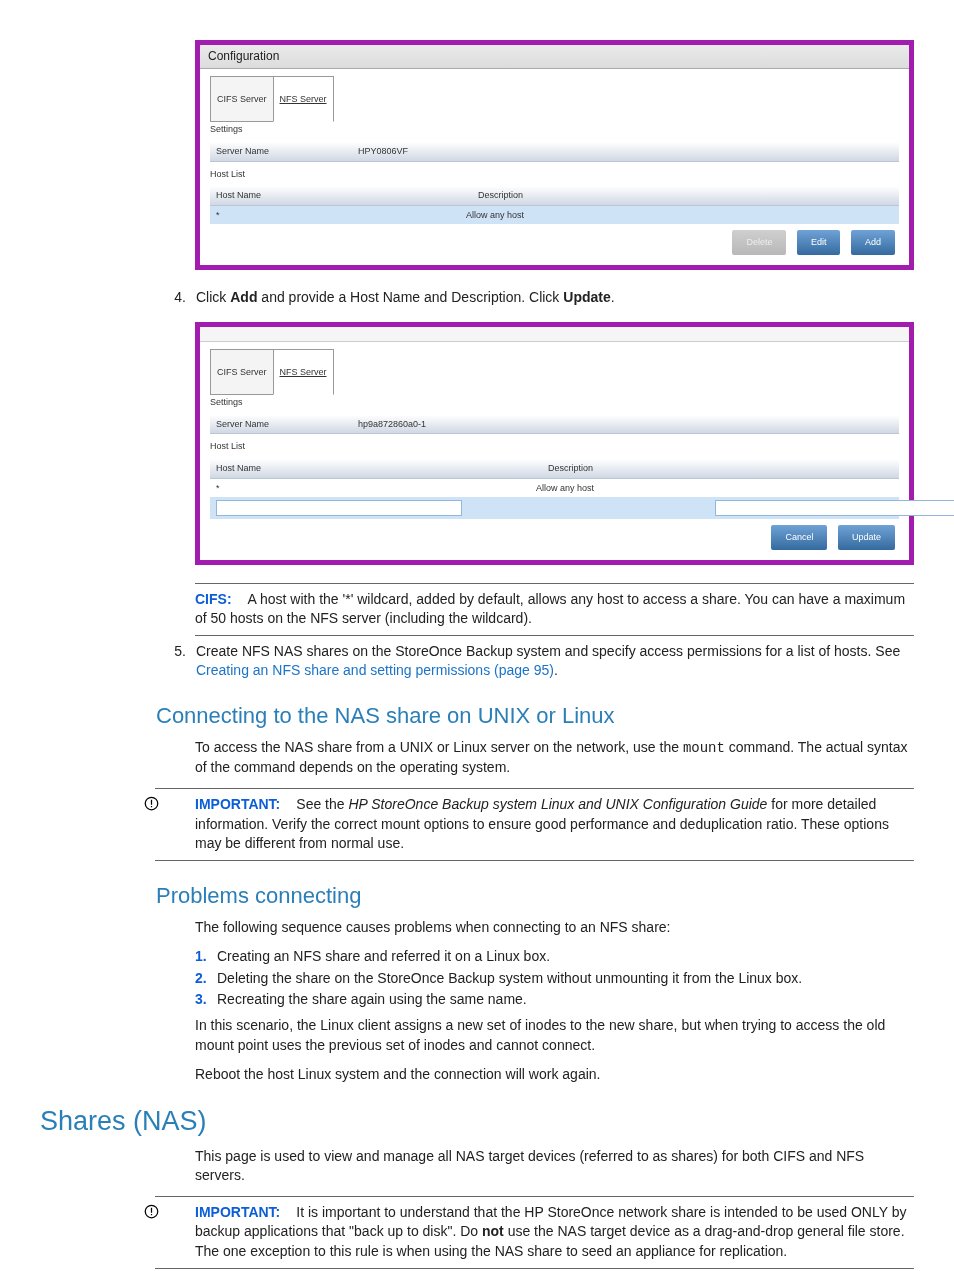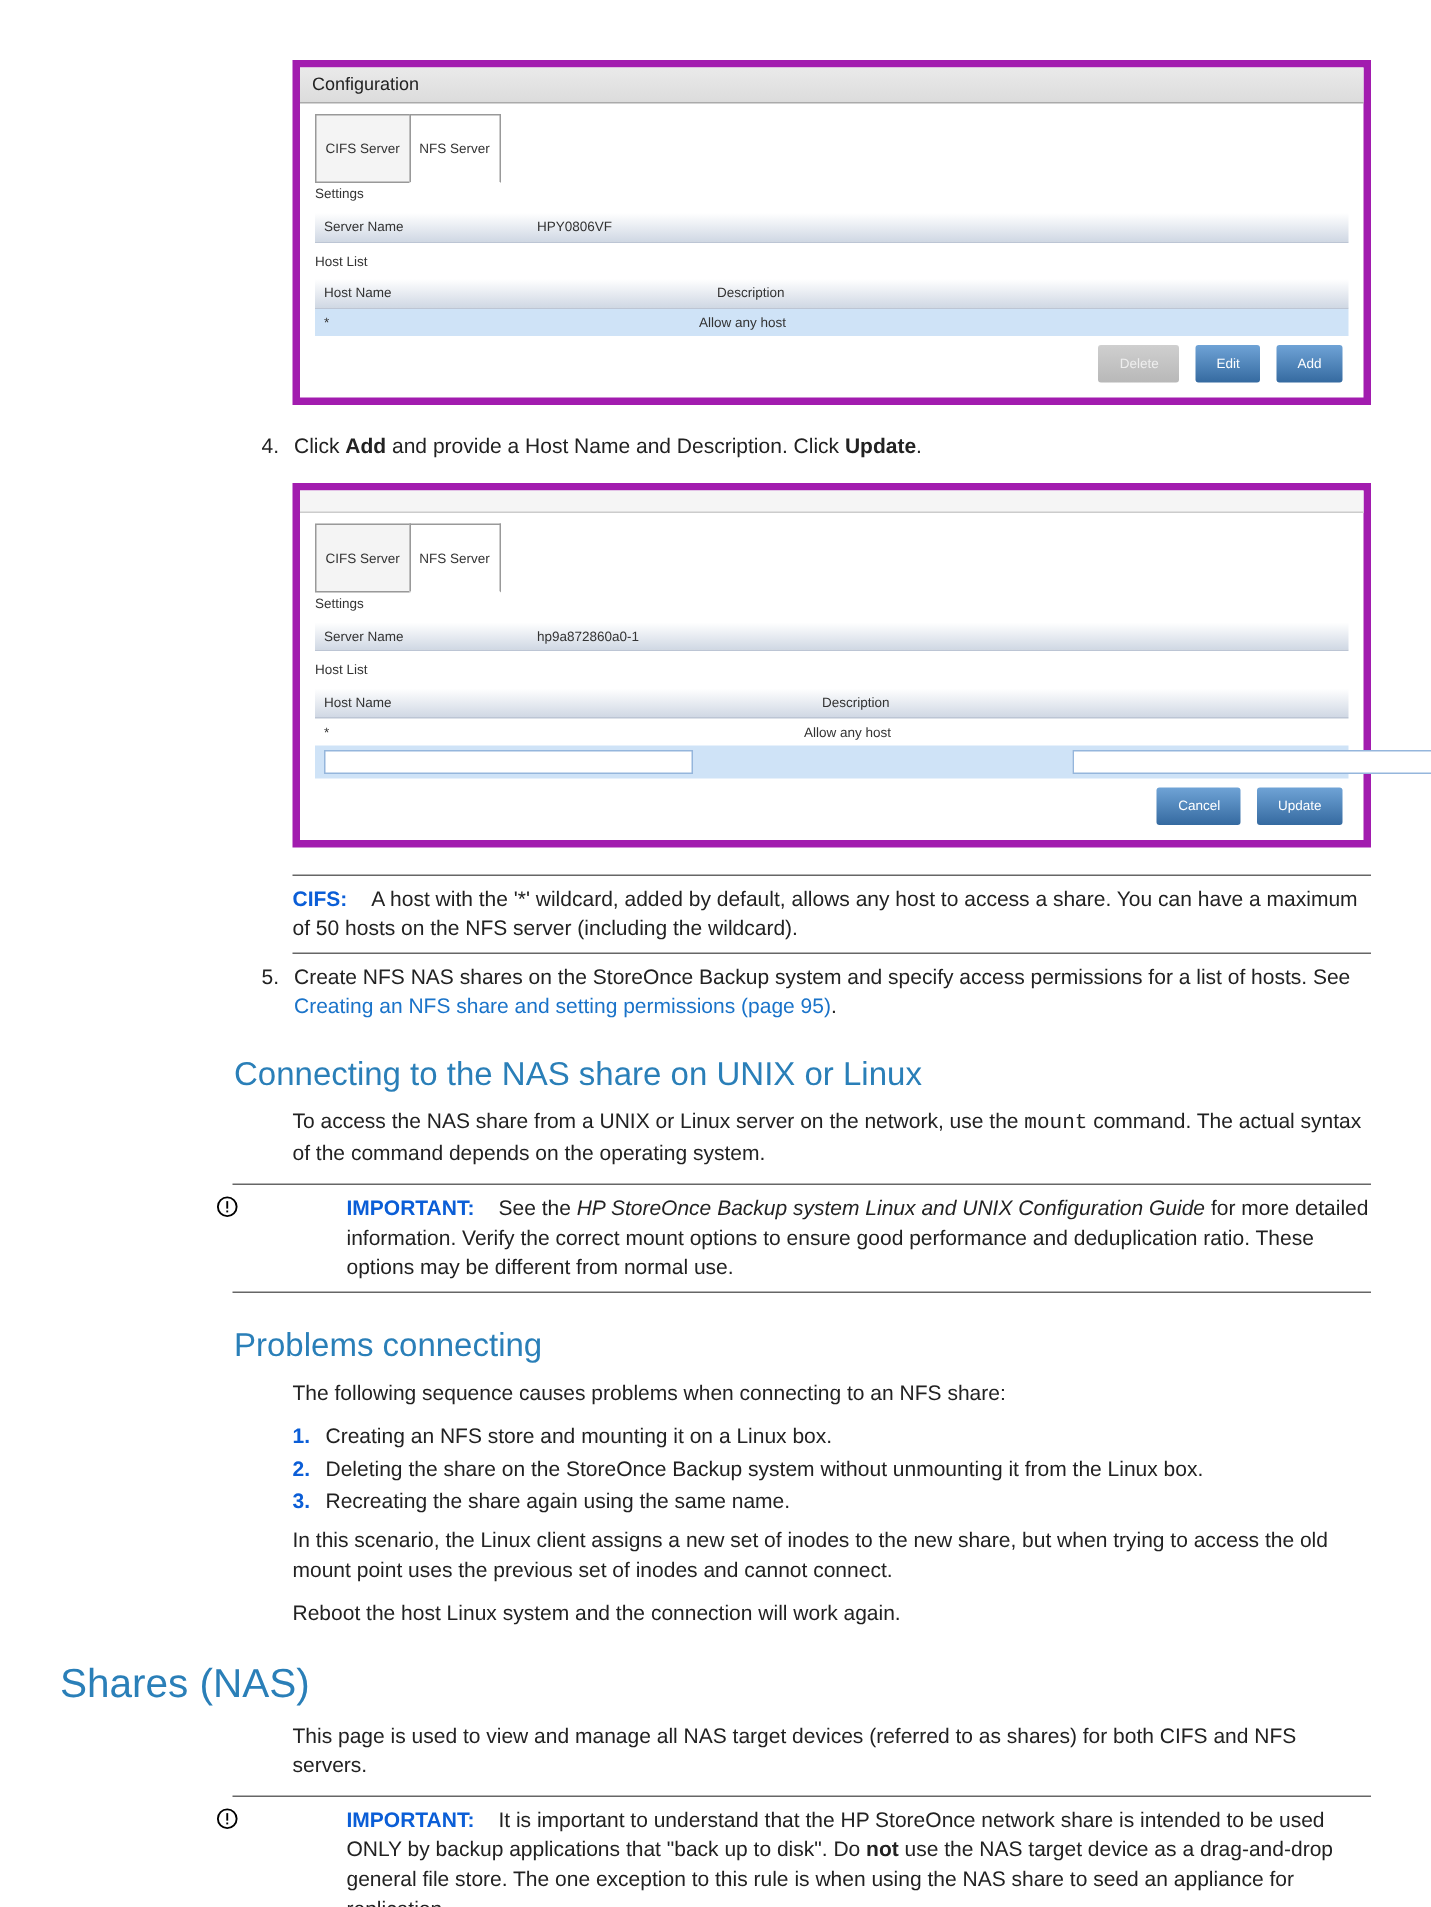--- a/index.html
+++ b/index.html
@@ -27,21 +27,21 @@
   .ss-tab {
     display:inline-block;
     border:1px solid #999;
     background:#f4f4f4;
     padding:16px 6px;
     font-size:9px;
     margin-right:-1px;
     position:relative;
     top:1px;
   }
-  .ss-tab.active { background:#fff; border-bottom-color:#fff; }
+  .ss-tab.active { background:#fff; border-bottom-color:#fff;text-decoration:underline; }
   .ss-label { margin:2px 0 6px 0; }
   .grad-row {
     background: linear-gradient(#fff,#d0d8e4);
     border-bottom:1px solid #bcc5d4;
     padding:3px 6px;
     display:flex;
     gap:12px;
   }
   .grad-row .c1 { flex:0 0 130px; }
   .grad-row .c2 { flex:1; }
@@ -71,21 +71,21 @@
   .hr { border-top:1px solid #666; margin:6px 0 6px 155px;}
   .hr-full { border-top:1px solid #666; margin:6px 0;}
   .note-block { margin-left:155px; }
   .note-lbl, .imp-lbl { color:#0b5ed7; font-weight:bold; margin-right:16px;}
   h2.sect { color:#2a7fb8; font-weight:normal; font-size:22px; margin:20px 0 6px 116px;}
   h1.sect { color:#2a7fb8; font-weight:normal; font-size:27px; margin:18px 0 6px 0;}
   .para { margin:6px 0 10px 155px;}
   .link { color:#1a73c9; }
   .mono { font-family: "Courier New", monospace; }
   .italic { font-style: italic;}
-  .imp-row { display:flex; align-items:flex-start; margin:6px 0 6px 0;gap:36px;}
+  .imp-row { display:flex; align-items:flex-start; margin:6px 0 6px 0;}
   .imp-icon { width:155px; display:flex; align-items:flex-start; justify-content:flex-start; padding-left:104px; box-sizing:border-box; padding-top:1px;}
   .imp-icon svg { width:15px; height:15px;}
   .imp-body { flex:1;}
   .footer { text-align:right; font-size:12px; margin-top:40px; color:#333;}
 </style>
 </head>
 <body>
 
 <div class="screenshot">
   <div class="ss-titlebar">Configuration</div>
@@ -182,21 +182,21 @@
   <div class="imp-body"><span class="imp-lbl">IMPORTANT:</span><span>See the </span><span class="italic">HP StoreOnce Backup system Linux and UNIX Configuration Guide</span><span> for more detailed information. Verify the correct mount options to ensure good performance and deduplication ratio. These options may be different from normal use.</span></div>
 </div>
 <div class="hr-full" style="margin-left:115px"></div>
 
 <h2 class="sect">Problems connecting</h2>
 <div class="para">The following sequence causes problems when connecting to an NFS share:</div>
 <div style="margin-left:155px">
 <ol class="inner">
   <li>
         <div class="inum">1.</div>
-        <div>Creating an NFS store and mounting it on a Linux box.</div>
+        <div>Creating an NFS share and referred it on a Linux box.</div>
       </li>
   <li>
         <div class="inum">2.</div>
         <div>Deleting the share on the StoreOnce Backup system without unmounting it from the Linux box.</div>
       </li>
   <li>
         <div class="inum">3.</div>
         <div>Recreating the share again using the same name.</div>
       </li>
 </ol>

